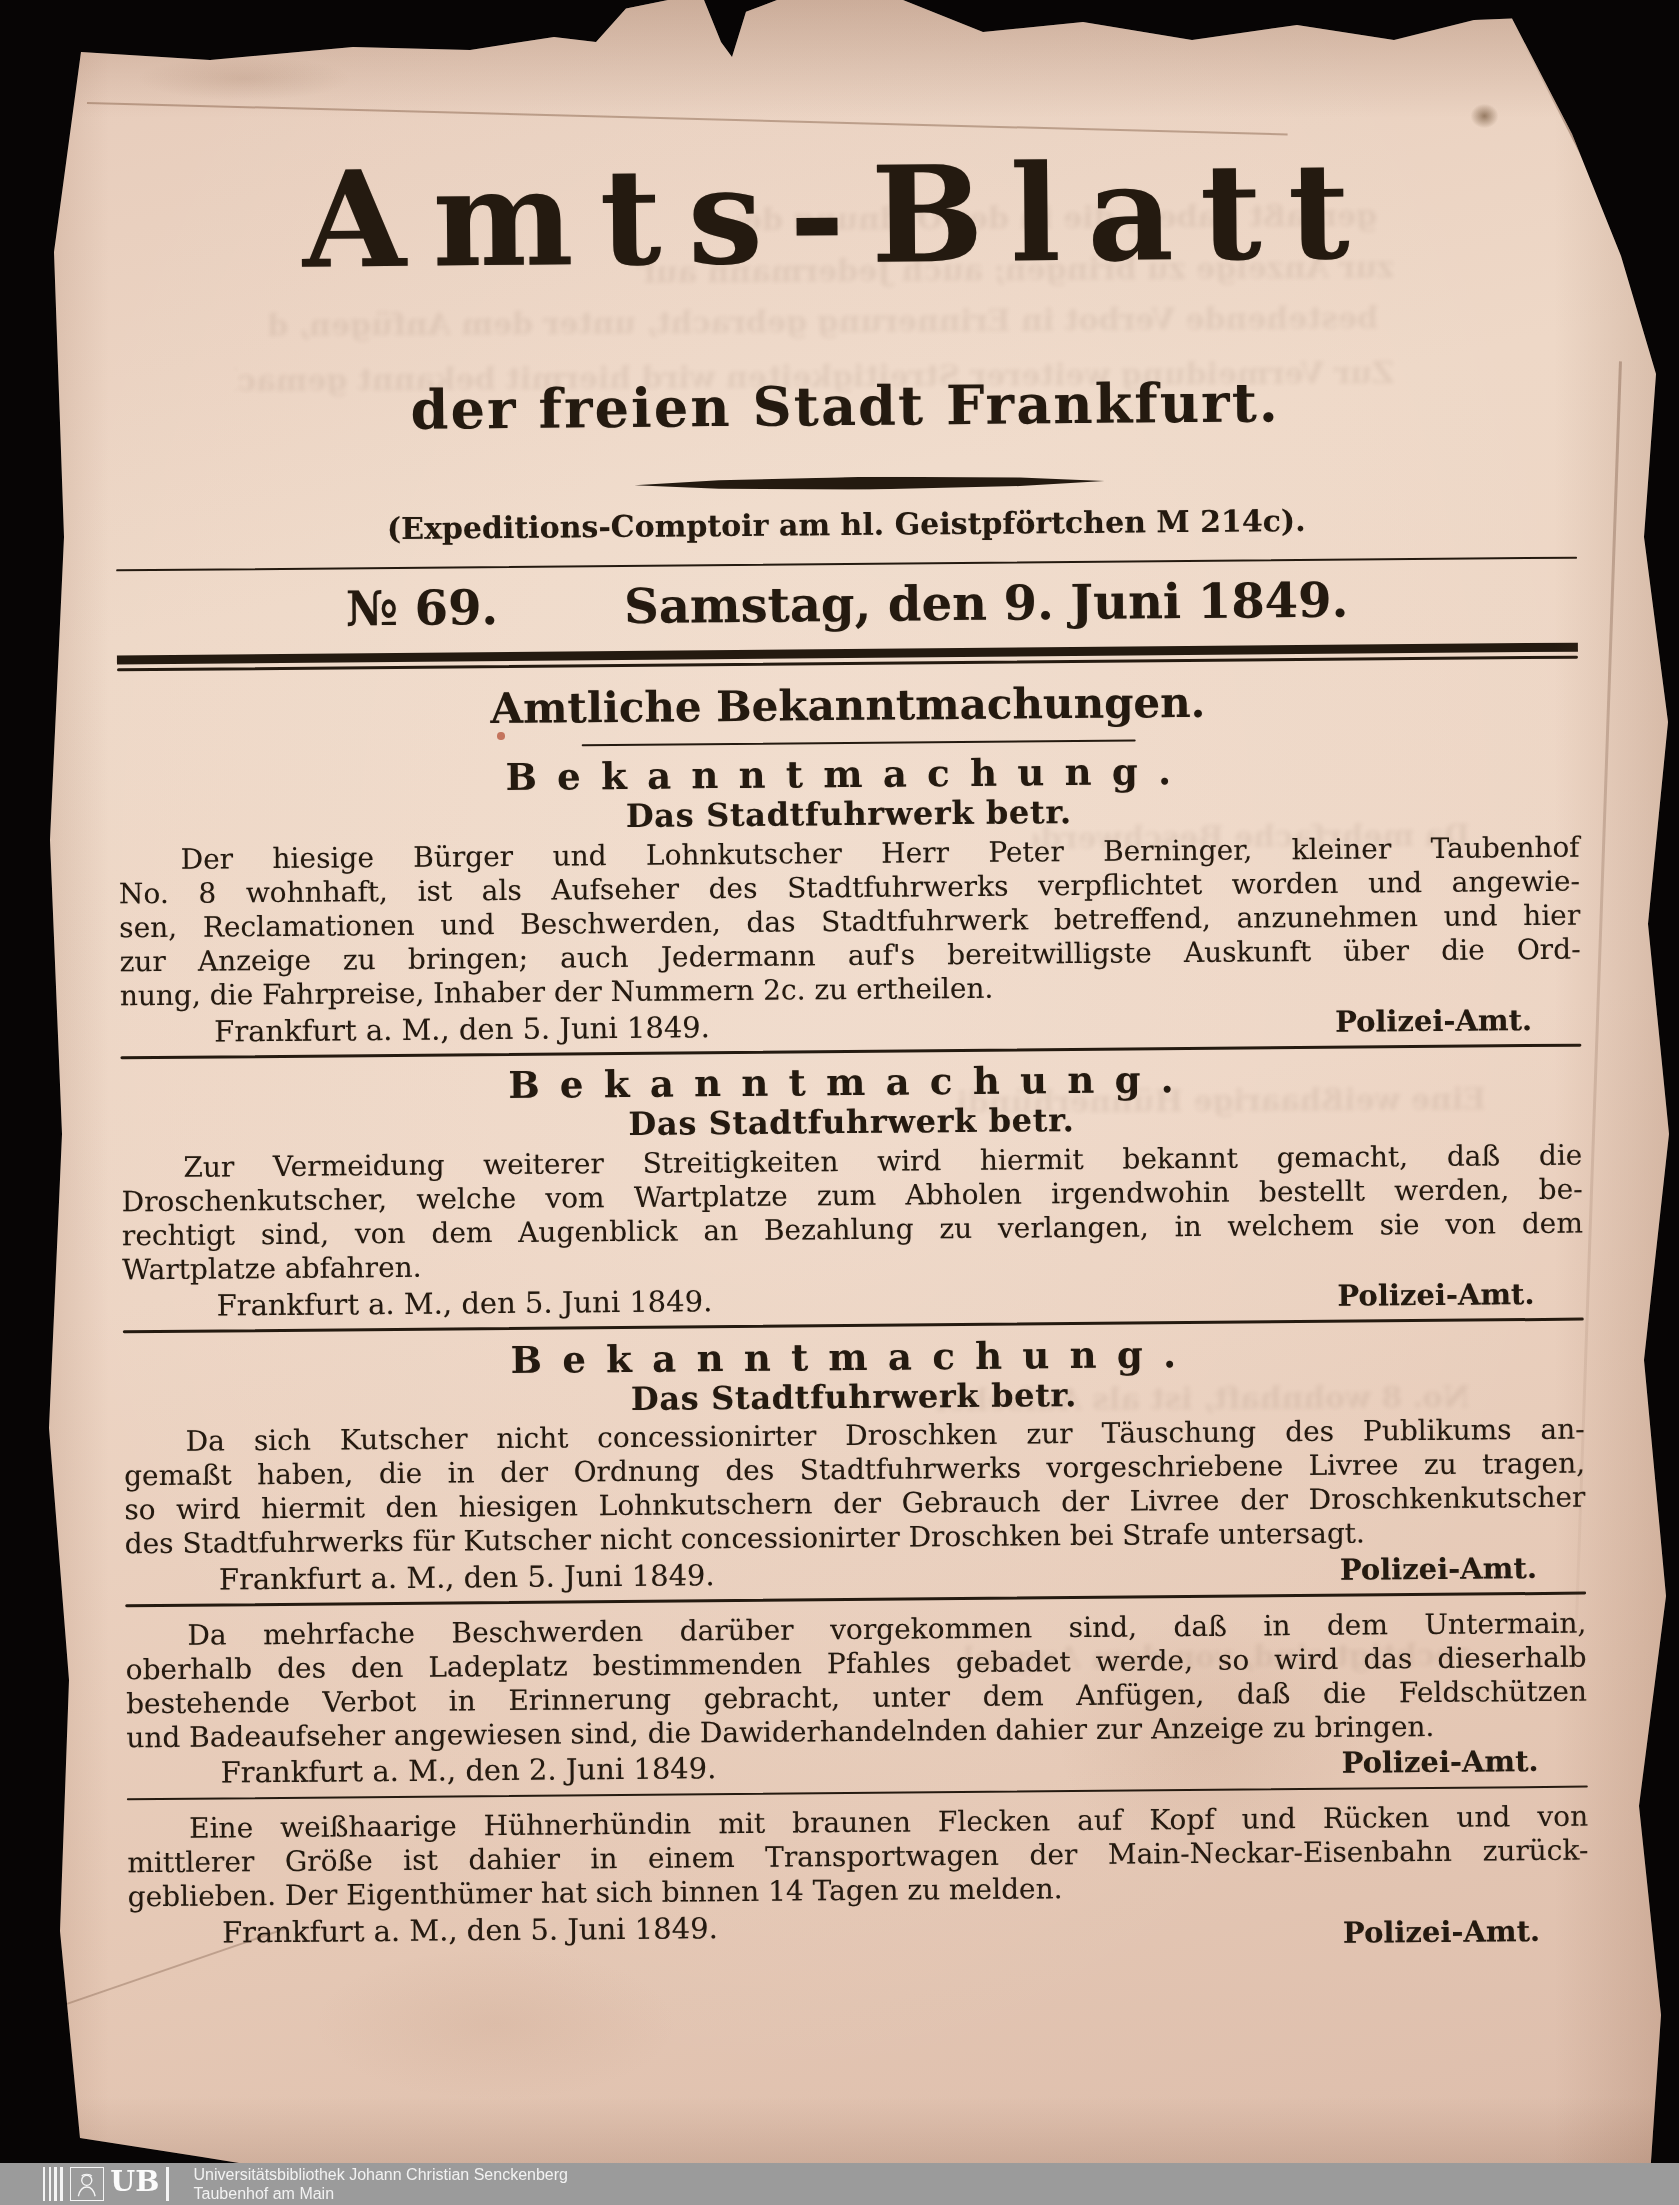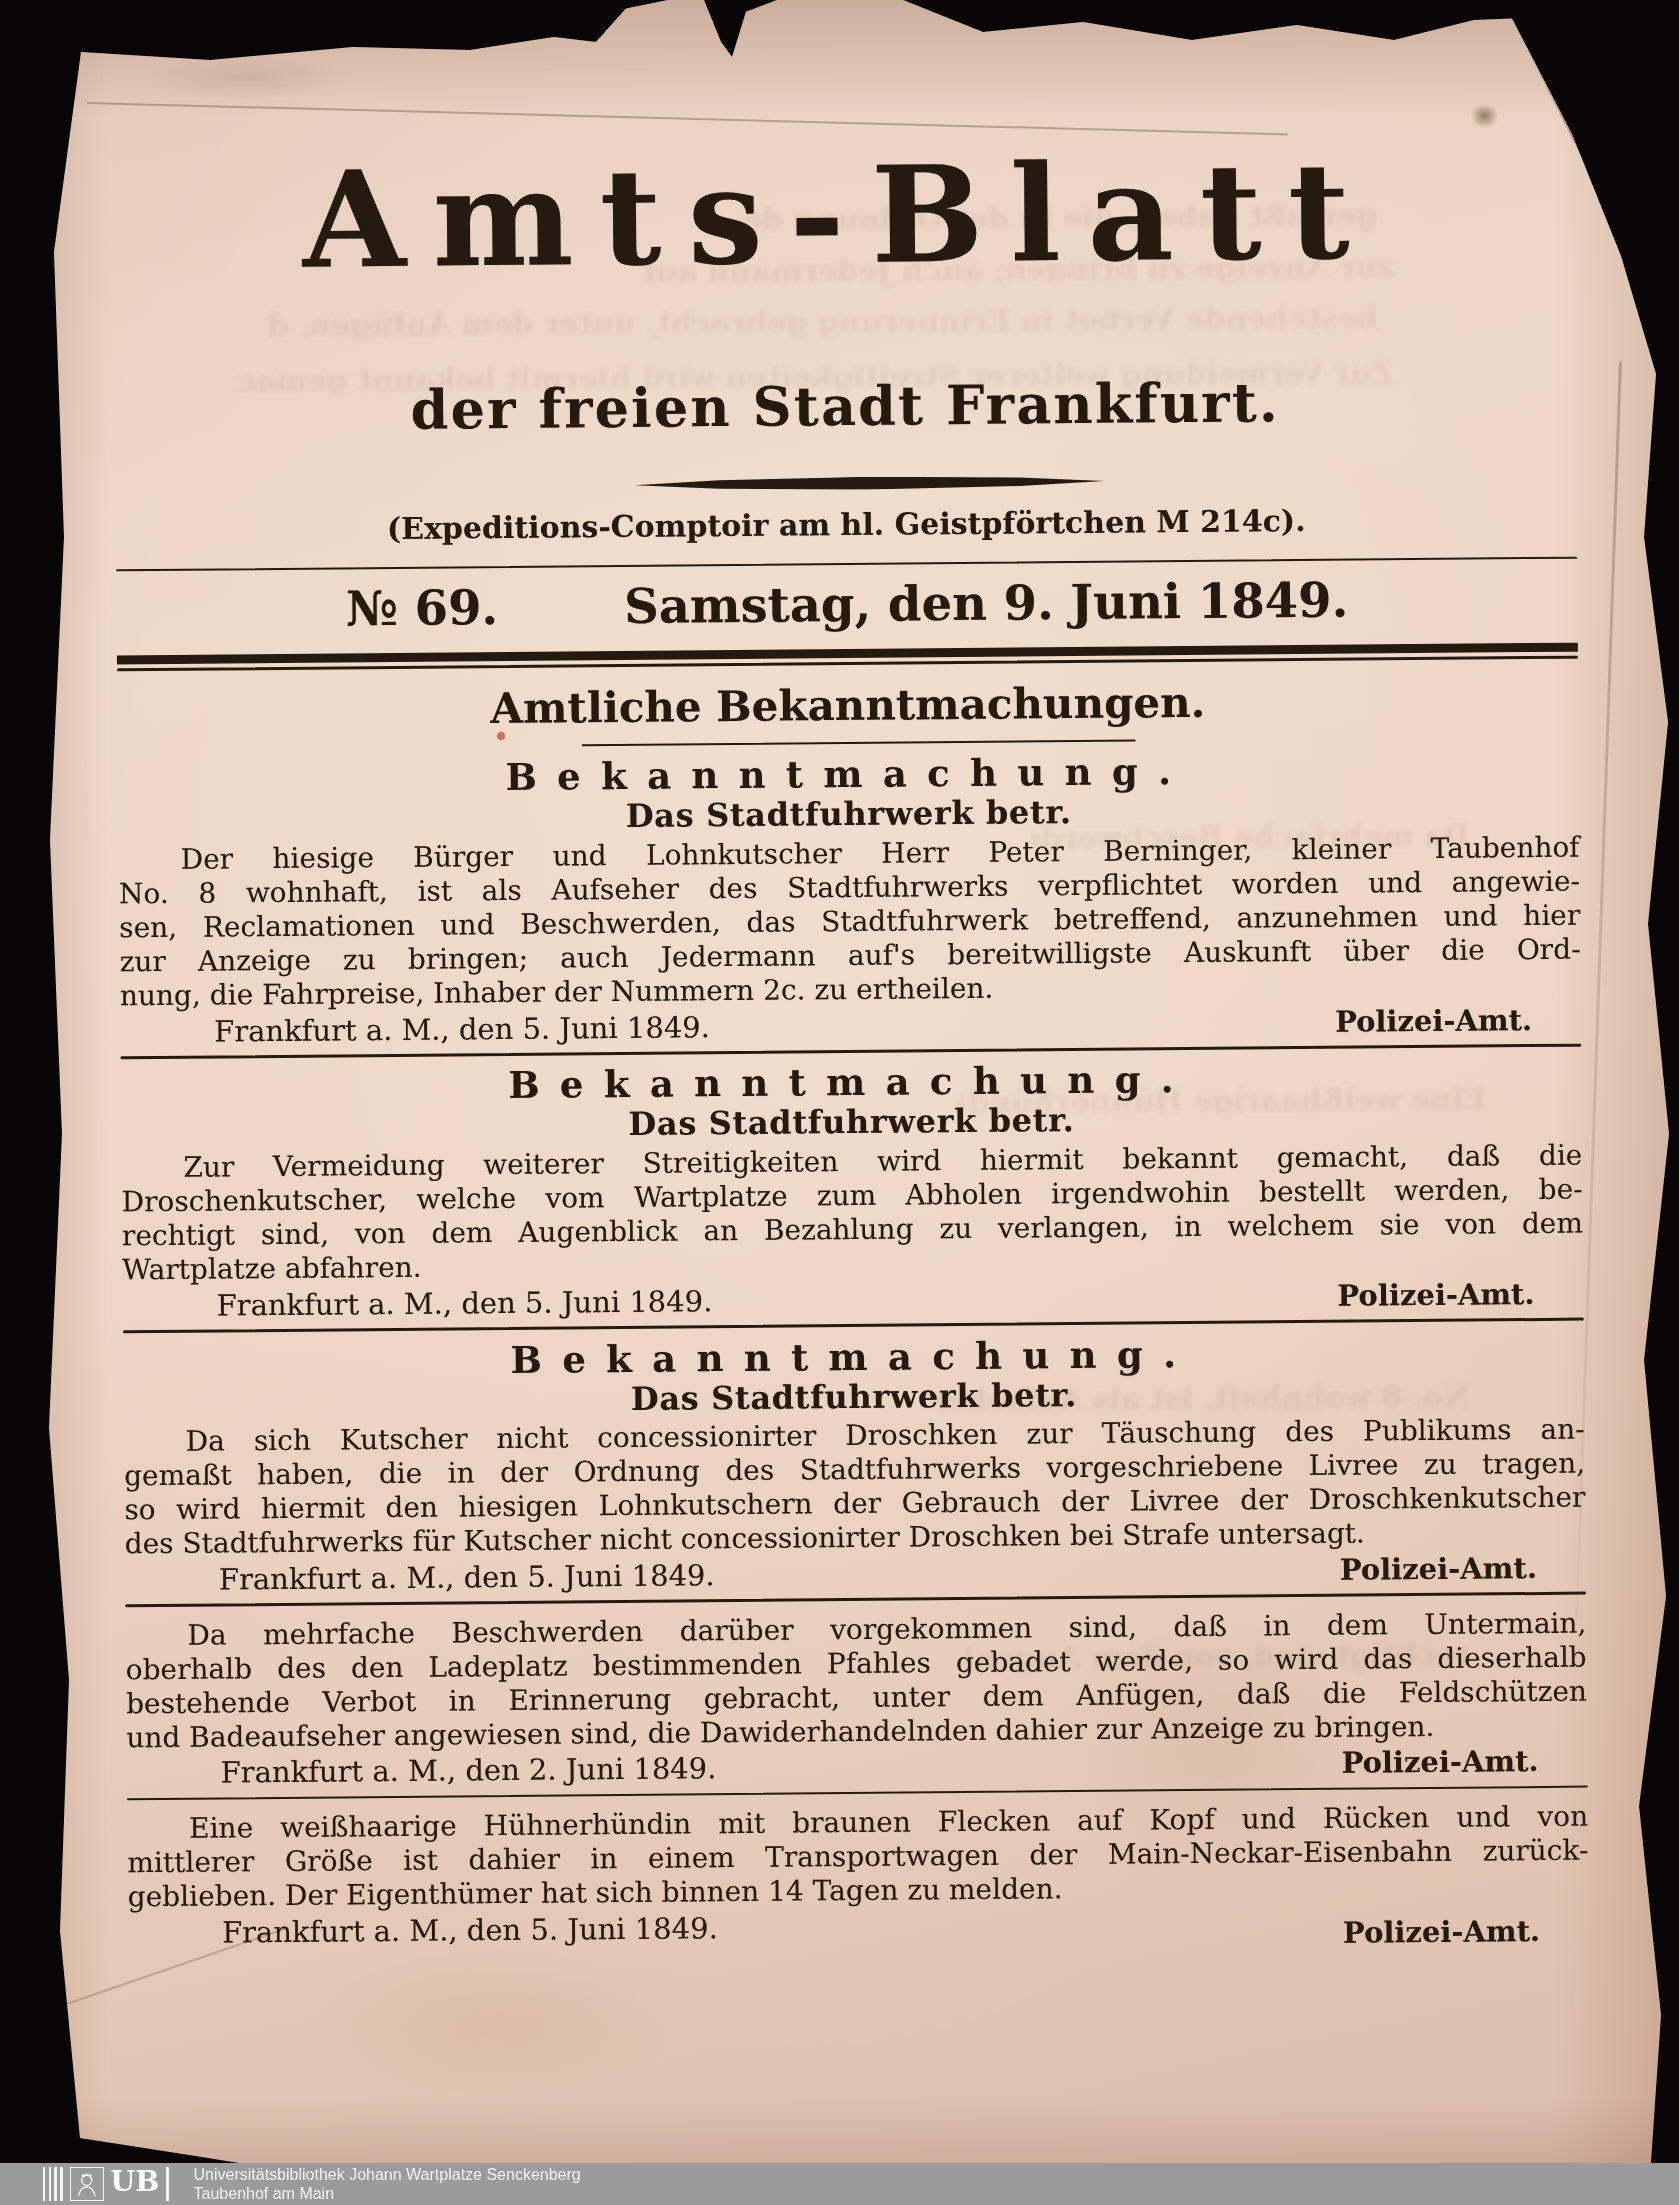--- a/index.html
+++ b/index.html
@@ -279,17 +279,17 @@
       <svg width="23.5" height="27" viewBox="0 0 28 32">
         <circle cx="14" cy="11" r="6" fill="none" stroke="#f5f5f5" stroke-width="1.6"></circle>
         <path d="M4 30 C6 21 10 19 14 19 C18 19 22 21 24 30" fill="none" stroke="#f5f5f5" stroke-width="1.6"></path>
         <path d="M8 6 C10 3 18 3 20 6" fill="none" stroke="#f5f5f5" stroke-width="1.4"></path>
       </svg>
     </div>
     <span class="logo-ub">UB</span>
     <div class="logo-endbar"></div>
   </div>
   <div class="footer-text">
-    <div>Universitätsbibliothek Johann Wartplatze Senckenberg</div>
+    <div>Universitätsbibliothek Johann Christian Senckenberg</div>
     <div>Taubenhof am Main</div>
   </div>
 </div>
 
 
 </body></html>

